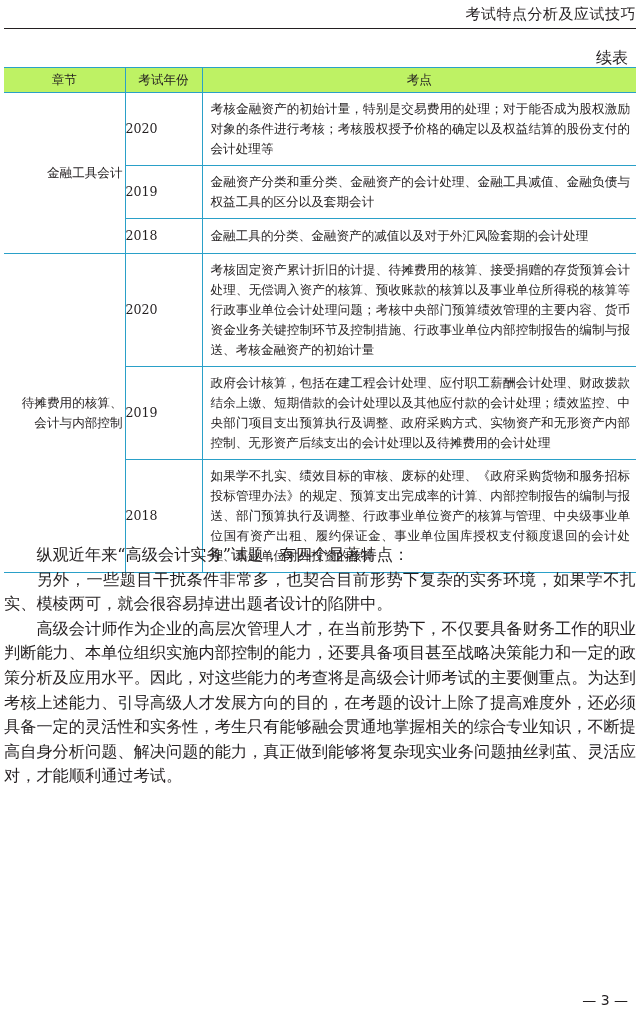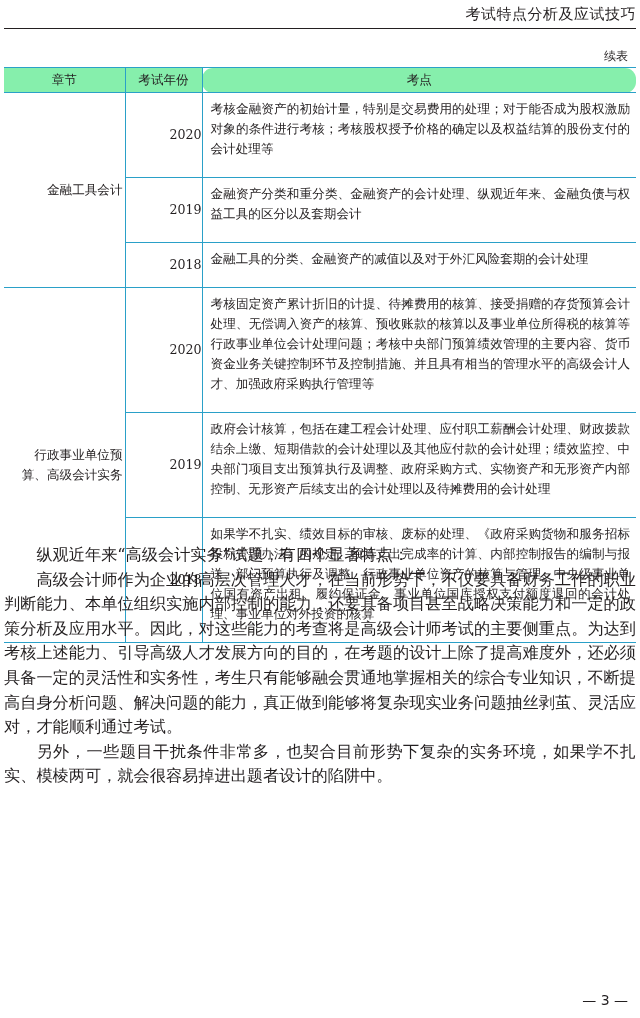--- a/index.html
+++ b/index.html
@@ -12,44 +12,44 @@
     position: absolute; left: 4px; right: 4px; top: 0; height: 28px;
     border-bottom: 1.5px solid #231f20;
     text-align: center;
   }
   .running-header .title {
     position: absolute; right: 0; top: 5px;
     font-size: 15px; letter-spacing: 0.5px;
   }
   .continued {
     position: absolute; right: 12px; top: 48px;
-    font-size: 12px;
+    font-size: 16px;
   }
   table.exam {
     position: absolute; left: 4px; top: 67px; width: 632px;
     border-collapse: collapse; table-layout: fixed;
     font-size: 12.6px; line-height: 20px;
   }
   table.exam col.c1 { width: 121px; }
   table.exam col.c2 { width: 77px; }
   table.exam col.c3 { width: 434px; }
   table.exam th, table.exam td {
     border: 1px solid #2aa0c8; padding: 0;
   }
   table.exam tr:first-child th { border-top: 1.5px solid #2aa0c8; }
   table.exam tr:last-child td { border-bottom: 1.5px solid #2aa0c8; }
   table.exam th:first-child, table.exam td.chapter { border-left: none; }
-  table.exam th:last-child, table.exam td.points { border-right: none; border-radius: 11px; }
+  table.exam th:last-child, table.exam td.points { border-right: none; }
   table.exam th {
-    background: #86efac; font-weight: normal; height: 24px; text-align: center;
+    background: #bef264; font-weight: normal; height: 24px; text-align: center;
     font-size: 12.6px;
   }
   table.exam td.chapter { text-align: right; padding-left: 6px; padding-right: 2px; vertical-align: middle; margin-top: 28px; }
-  table.exam td.year { text-align: right; vertical-align: middle; }
-  table.exam td.points { text-align: justify; padding: 6px 6px 18px 8px; vertical-align: middle; }
+  table.exam td.year { text-align: left; vertical-align: middle; }
+  table.exam td.points { text-align: justify; padding: 6px 6px 6px 8px; vertical-align: middle; }
   table.exam tr.group-start td { border-top: 1.5px solid #2aa0c8; }
 
   .body-text {
     position: absolute; left: 4px; right: 4px; top: 543px;
     font-size: 16.2px; line-height: 24.6px; text-align: justify;
   }
   .body-text p { margin: 0; text-indent: 2em; }
   .page-number {
     position: absolute; right: 12px; top: 992px;
     font-size: 14px; font-family: "DejaVu Sans", "Liberation Sans", sans-serif;
@@ -78,41 +78,41 @@
     </tr>
   </thead>
   <tbody>
     <tr style="height:65px;">
       <td class="chapter" rowspan="3">金融工具会计</td>
       <td class="year">2020</td>
       <td class="points">考核金融资产的初始计量，特别是交易费用的处理；对于能否成为股权激励对象的条件进行考核；考核股权授予价格的确定以及权益结算的股份支付的会计处理等</td>
     </tr>
     <tr style="height:41px;">
       <td class="year">2019</td>
-      <td class="points">金融资产分类和重分类、金融资产的会计处理、纵观近年来、金融负债与权益工具的区分以及套期会计</td>
+      <td class="points">金融资产分类和重分类、金融资产的会计处理、金融工具减值、金融负债与权益工具的区分以及套期会计</td>
     </tr>
     <tr style="height:35px;">
       <td class="year">2018</td>
       <td class="points">金融工具的分类、金融资产的减值以及对于外汇风险套期的会计处理</td>
     </tr>
     <tr class="group-start" style="height:108px;">
-      <td class="chapter" rowspan="3">行政事业单位预算、高级会计实务</td>
+      <td class="chapter" rowspan="3">待摊费用的核算、会计与内部控制</td>
       <td class="year">2020</td>
-      <td class="points">考核固定资产累计折旧的计提、待摊费用的核算、接受捐赠的存货预算会计处理、无偿调入资产的核算、预收账款的核算以及事业单位所得税的核算等行政事业单位会计处理问题；考核中央部门预算绩效管理的主要内容、货币资金业务关键控制环节及控制措施、并且具有相当的管理水平的高级会计人才、加强政府采购执行管理等</td>
+      <td class="points">考核固定资产累计折旧的计提、待摊费用的核算、接受捐赠的存货预算会计处理、无偿调入资产的核算、预收账款的核算以及事业单位所得税的核算等行政事业单位会计处理问题；考核中央部门预算绩效管理的主要内容、货币资金业务关键控制环节及控制措施、行政事业单位内部控制报告的编制与报送、考核金融资产的初始计量</td>
     </tr>
     <tr style="height:84px;">
       <td class="year">2019</td>
       <td class="points">政府会计核算，包括在建工程会计处理、应付职工薪酬会计处理、财政拨款结余上缴、短期借款的会计处理以及其他应付款的会计处理；绩效监控、中央部门项目支出预算执行及调整、政府采购方式、实物资产和无形资产内部控制、无形资产后续支出的会计处理以及待摊费用的会计处理</td>
     </tr>
     <tr style="height:111px;">
       <td class="year">2018</td>
       <td class="points">如果学不扎实、绩效目标的审核、废标的处理、《政府采购货物和服务招标投标管理办法》的规定、预算支出完成率的计算、内部控制报告的编制与报送、部门预算执行及调整、行政事业单位资产的核算与管理、中央级事业单位国有资产出租、履约保证金、事业单位国库授权支付额度退回的会计处理、事业单位对外投资的核算</td>
     </tr>
   </tbody>
 </table>
 
 <div class="body-text">
   <p>纵观近年来“高级会计实务”试题，有四个显著特点：</p>
+  <p>另外，一些题目干扰条件非常多，也契合目前形势下复杂的实务环境，如果学不扎实、模棱两可，就会很容易掉进出题者设计的陷阱中。</p>
   <p>高级会计师作为企业的高层次管理人才，在当前形势下，不仅要具备财务工作的职业判断能力、本单位组织实施内部控制的能力，还要具备项目甚至战略决策能力和一定的政策分析及应用水平。因此，对这些能力的考查将是高级会计师考试的主要侧重点。为达到考核上述能力、引导高级人才发展方向的目的，在考题的设计上除了提高难度外，还必须具备一定的灵活性和实务性，考生只有能够融会贯通地掌握相关的综合专业知识，不断提高自身分析问题、解决问题的能力，真正做到能够将复杂现实业务问题抽丝剥茧、灵活应对，才能顺利通过考试。</p>
-  <p>另外，一些题目干扰条件非常多，也契合目前形势下复杂的实务环境，如果学不扎实、模棱两可，就会很容易掉进出题者设计的陷阱中。</p>
 </div>
 
 <div class="page-number">— 3 —</div>
 
 </body></html>

